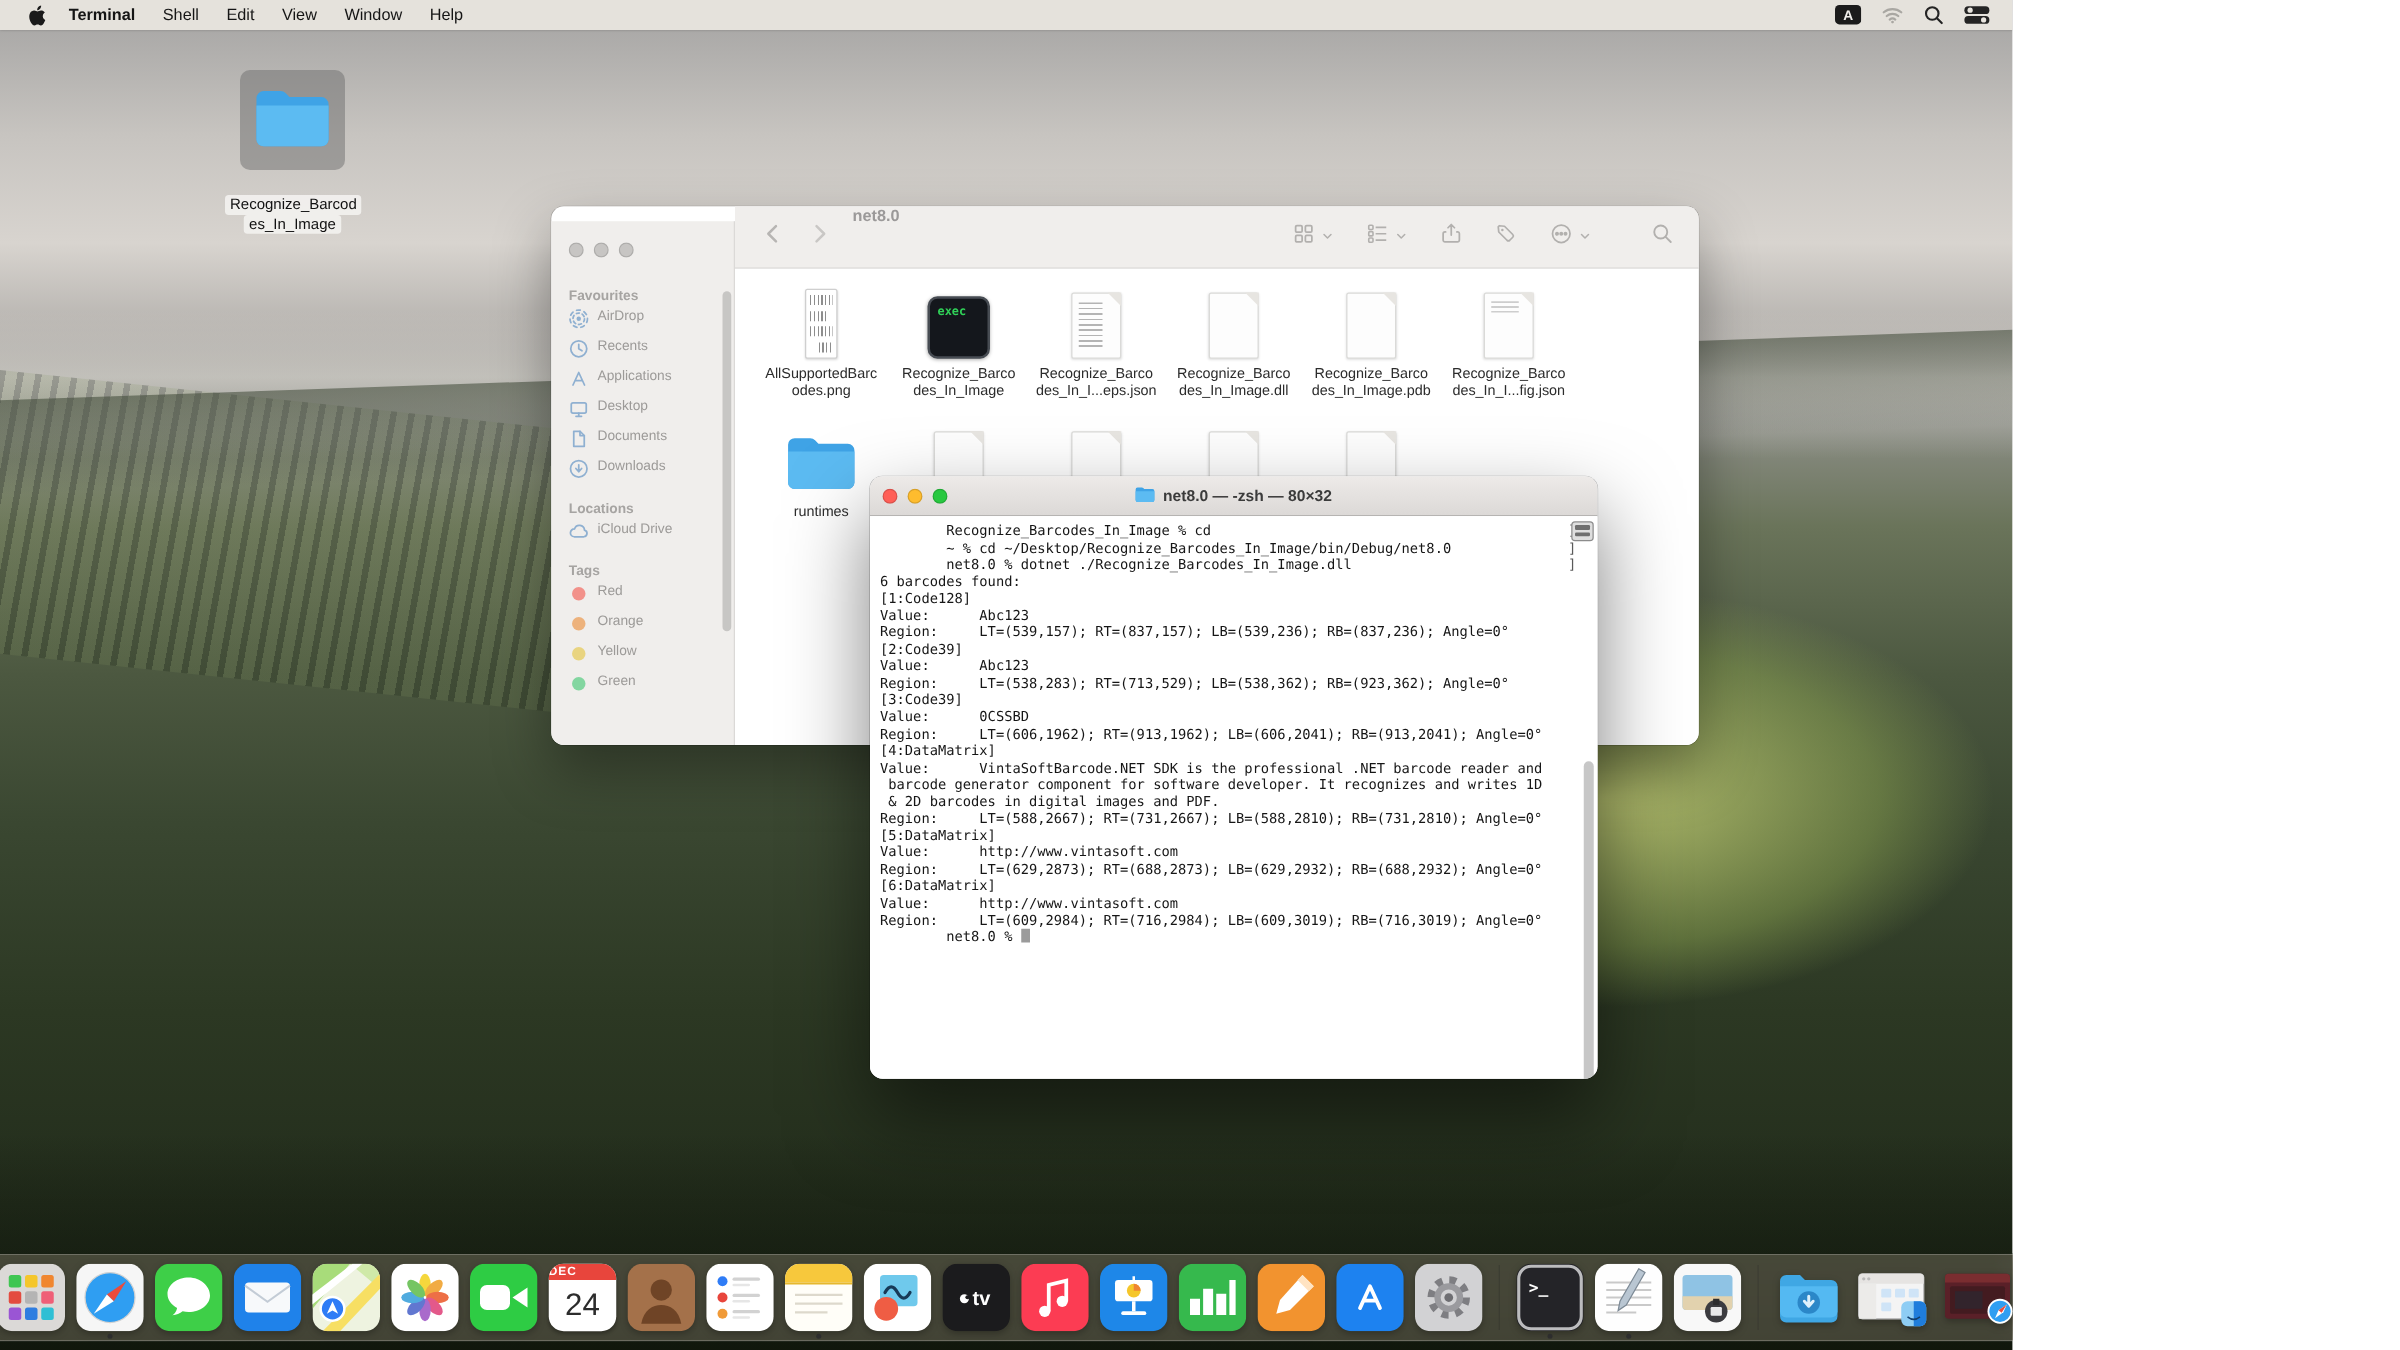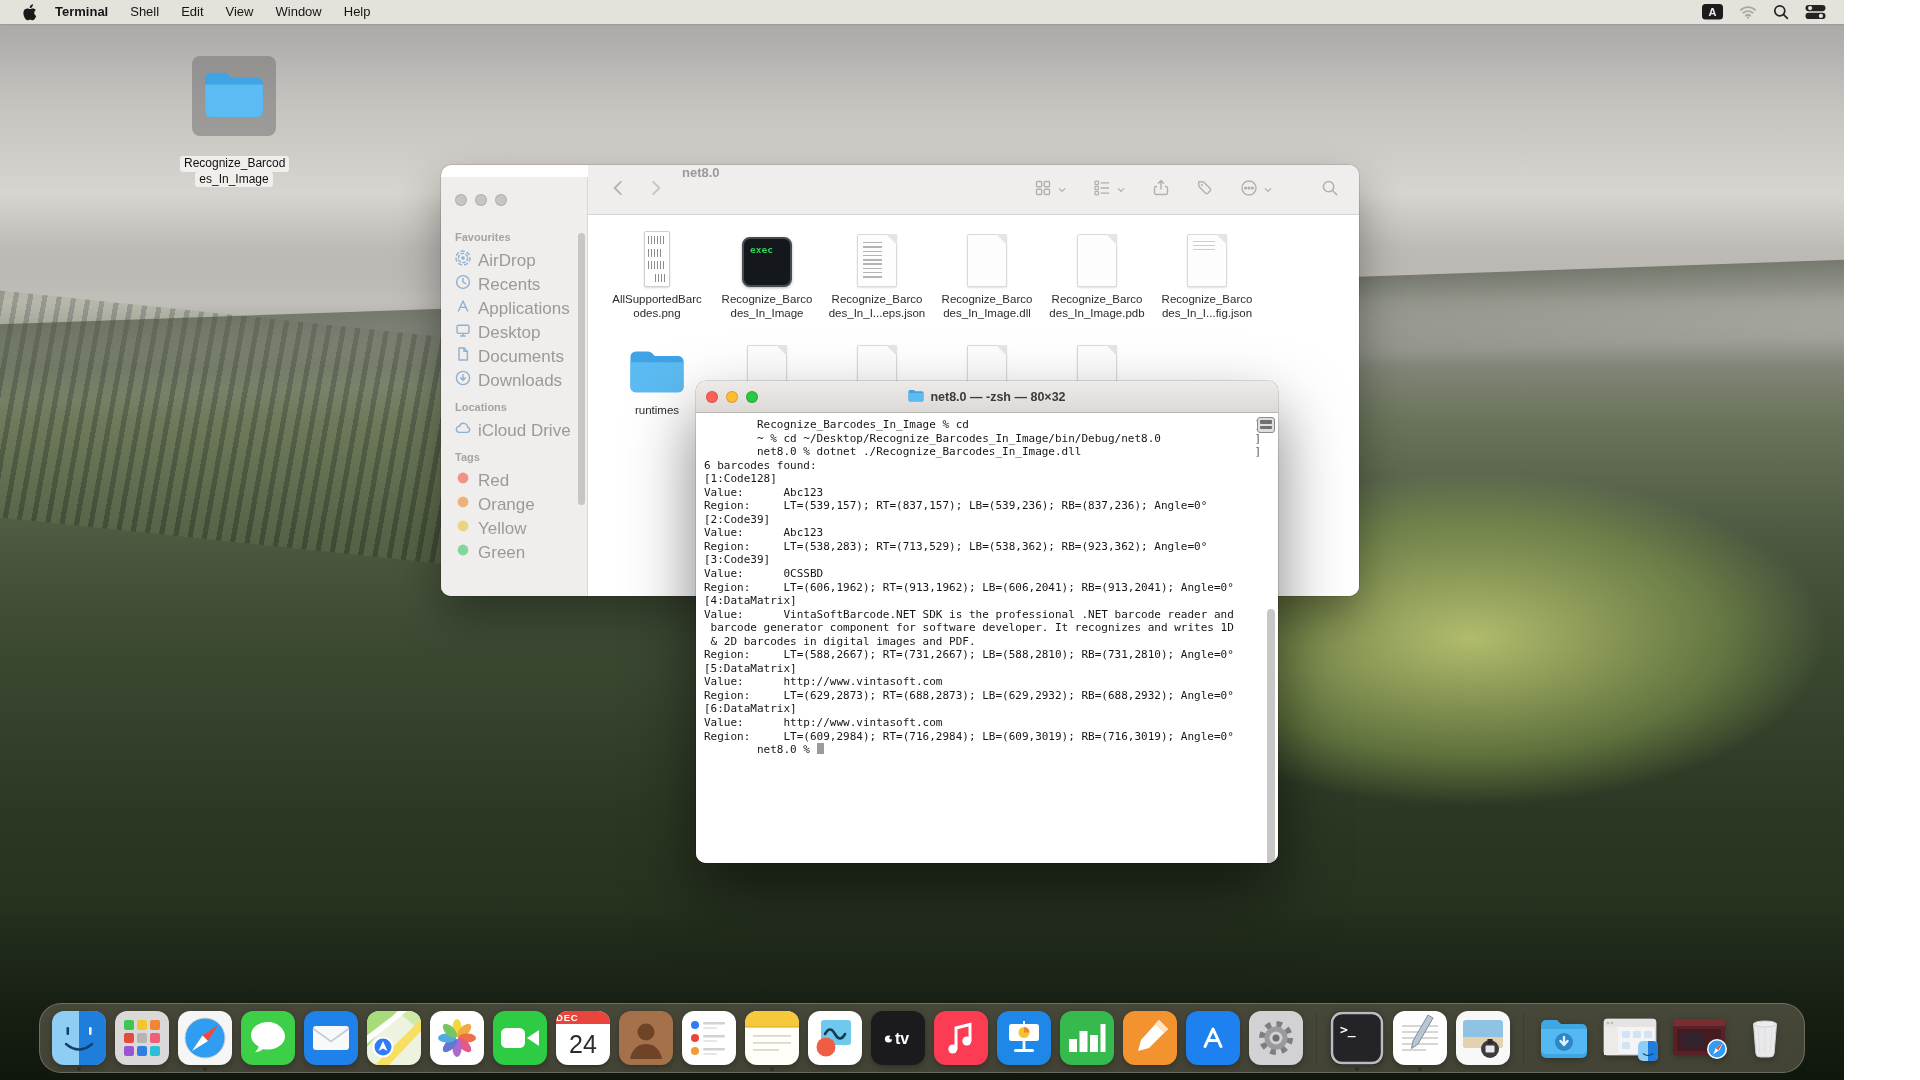--- a/index.html
+++ b/index.html
@@ -1,17 +1,17 @@
 <!DOCTYPE html>
 <html><head>
 <meta charset="utf-8">
 <style>
 *{margin:0;padding:0;box-sizing:border-box}
 html,body{width:1920px;height:1080px;overflow:hidden;font-family:"Liberation Sans",sans-serif}
-#stage{position:relative;width:1844px;height:1080px;overflow:hidden;background:#e5e5e5}
+#stage{position:relative;width:1610px;height:1080px;overflow:hidden;background:#e5e5e5}
 
 
 #wallpaper{position:absolute;inset:0;background:
  linear-gradient(180deg,#a3a2a1 0%,#c7c4c0 10%,#d8d4cf 18%,#b3b0ac 25%,#8d8f88 31%,#6a745a 39%,#4c5840 50%,#3a4731 61%,#2c3823 75%,#1c2517 100%)}
 #wallpaper .fog{position:absolute;left:0;right:0;top:23%;height:11%;background:linear-gradient(180deg,rgba(221,218,212,0),rgba(221,218,212,.55) 45%,rgba(221,218,212,0));}
 #wallpaper .sunhill{position:absolute;left:55%;top:38%;width:45%;height:44%;background:radial-gradient(55% 45% at 55% 48%,rgba(206,216,122,.8),rgba(150,175,85,.45) 55%,rgba(90,120,60,0) 78%)}
 #wallpaper .rows{position:absolute;left:0;top:31%;width:46%;height:21%;transform:skewY(6deg);opacity:.5;background:repeating-linear-gradient(100deg,rgba(28,38,22,.5) 0 5px,rgba(130,148,96,.35) 5px 14px)}
 #wallpaper .ridge{position:absolute;left:0;top:27%;width:100%;height:7%;transform:skewY(-2deg);background:linear-gradient(180deg,rgba(60,70,52,.55),rgba(60,70,52,0))}
 #wallpaper .fore{position:absolute;left:0;bottom:0;width:100%;height:16%;background:linear-gradient(180deg,rgba(18,26,14,0),rgba(14,20,10,.85))}
 
@@ -31,21 +31,21 @@
 #desktop-icon .chip{background:rgba(243,242,240,.9);border-radius:3px;padding:0 4px;display:inline-block}
 
 
 #finder{position:absolute;z-index:2;left:441px;top:165px;width:918px;height:431px;border-radius:10px;background:#fff;box-shadow:0 20px 45px rgba(0,0,0,.35),0 0 0 .5px rgba(0,0,0,.2);overflow:hidden}
 .f-side{position:absolute;left:0;top:12px;bottom:0;width:147px;background:#f0eeec;border-right:1px solid #dbd9d7}
 .f-lights{position:absolute;top:17px;left:14px;display:flex;gap:8px}
 .f-light{width:12px;height:12px;border-radius:50%;background:#c7c5c3;border:.5px solid rgba(0,0,0,.12)}
 .f-side-scroll{position:absolute;right:2px;top:56px;width:7px;height:272px;border-radius:4px;background:rgba(0,0,0,.17)}
 .f-side-content{margin-top:44px;padding:0 8px 0 12px;overflow:hidden}
 .f-heading{font-size:11px;font-weight:700;color:#a6a4a2;margin:10px 0 4px 2px}
-.f-item{display:flex;align-items:flex-end;gap:7px;height:24px;font-size:17px;color:#9c9a98;padding-left:2px;border-radius:5px;white-space:nowrap}
+.f-item{display:flex;align-items:flex-start;gap:7px;height:24px;font-size:11px;color:#9c9a98;padding-left:2px;border-radius:5px;white-space:nowrap}
 .f-item svg{flex:0 0 auto}
 .f-main{position:absolute;left:147px;top:0;right:0;bottom:0}
 .f-toolbar{height:50px;background:#f0eeec;border-bottom:1px solid #d7d5d3;display:flex;padding:0 20px}
 .f-nav{display:flex;align-items:center;gap:18px;color:#b7b5b3}
 .f-title{margin-left:16px;font-size:13px;font-weight:700;color:#9b9999}
 .f-tools{margin-left:auto;display:flex;align-items:center;gap:10px;color:#b2b0ae}
 .f-tools .grp{display:flex;align-items:center;gap:5px;margin-left:16px}
 .f-tools .grp:first-child{margin-left:0}
 .f-tools .grp.search{margin-left:38px}
 .f-content{position:absolute;top:50px;left:0;right:0;bottom:0;background:#fff;overflow:hidden}

